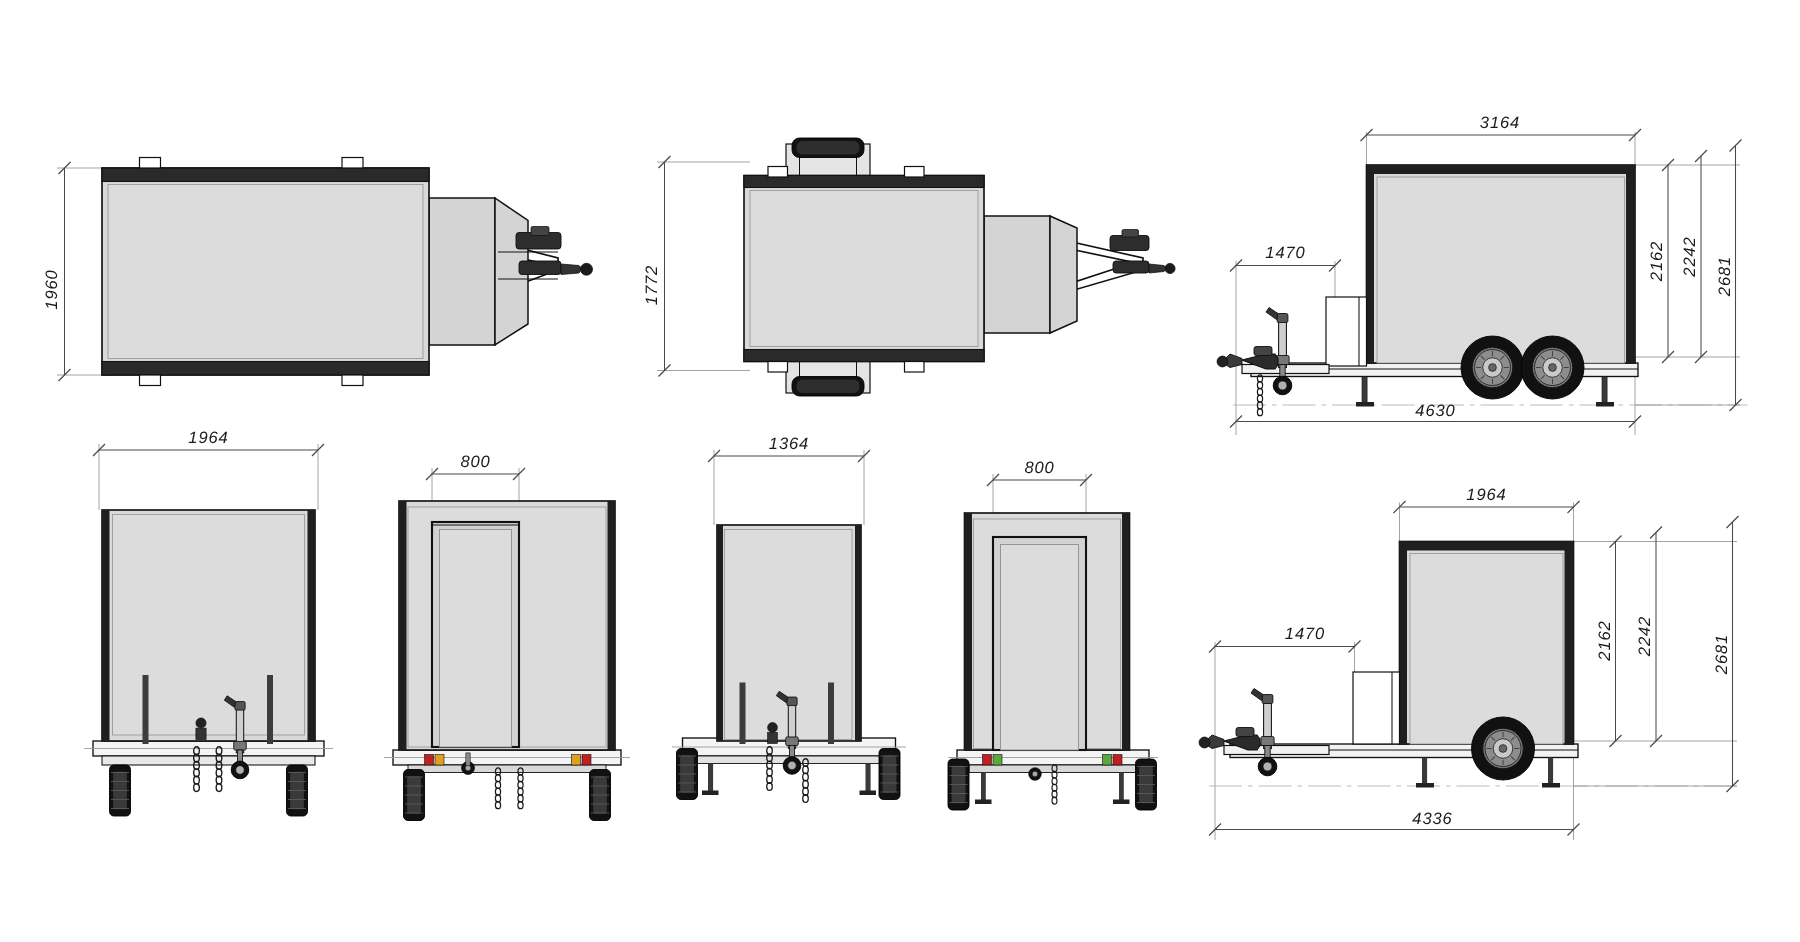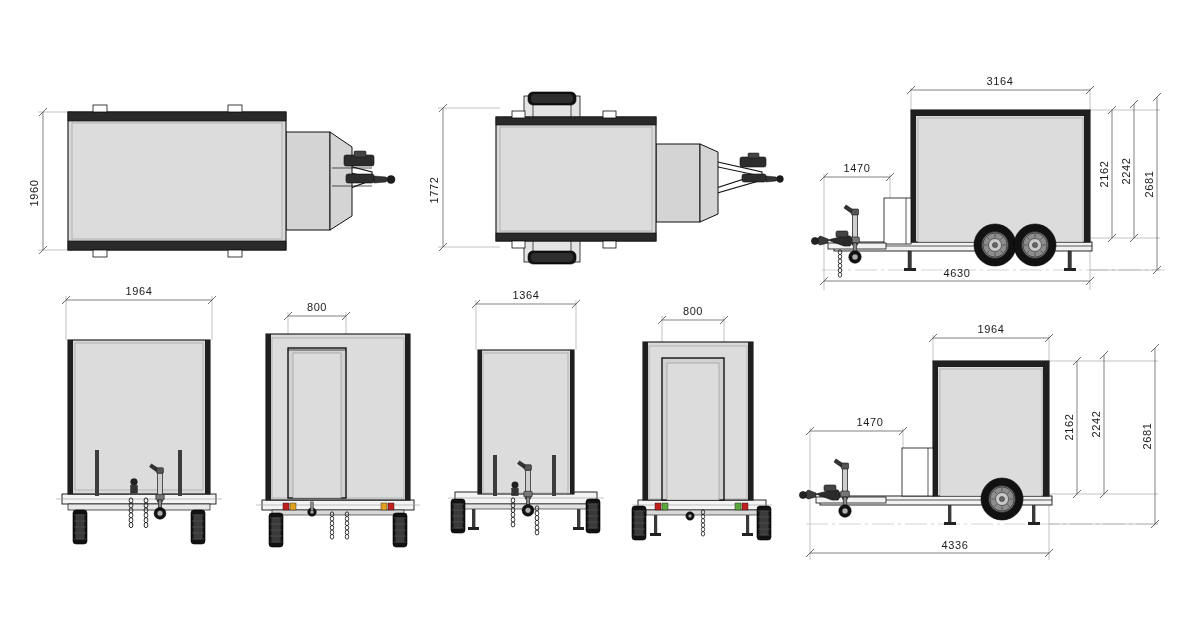--- a/index.html
+++ b/index.html
@@ -4,21 +4,21 @@
 <title>Trailer Technical Drawing</title>
 <style>
   html,body{margin:0;padding:0;}
   body{
     width:1200px;height:628px;
     background:#ffffff;
     font-family:"Liberation Sans", sans-serif;
     overflow:hidden;
     position:relative;
   }
-  #sheet{position:absolute;left:0;top:0;width:1200px;height:520px;}
+  #sheet{position:absolute;left:0;top:0;width:1200px;height:520px;font-style:italic;}
   svg{display:block;}
   .dimtext{
     font-family:"Liberation Sans", sans-serif;
     font-size:11px;
     fill:#1a1a1a;
     letter-spacing:0.6px;
   }
   .dimline{stroke:#4a4a4a;stroke-width:0.7;fill:none;}
   .extline{stroke:#9a9a9a;stroke-width:0.6;fill:none;}
   .tick{stroke:#4a4a4a;stroke-width:0.8;}

